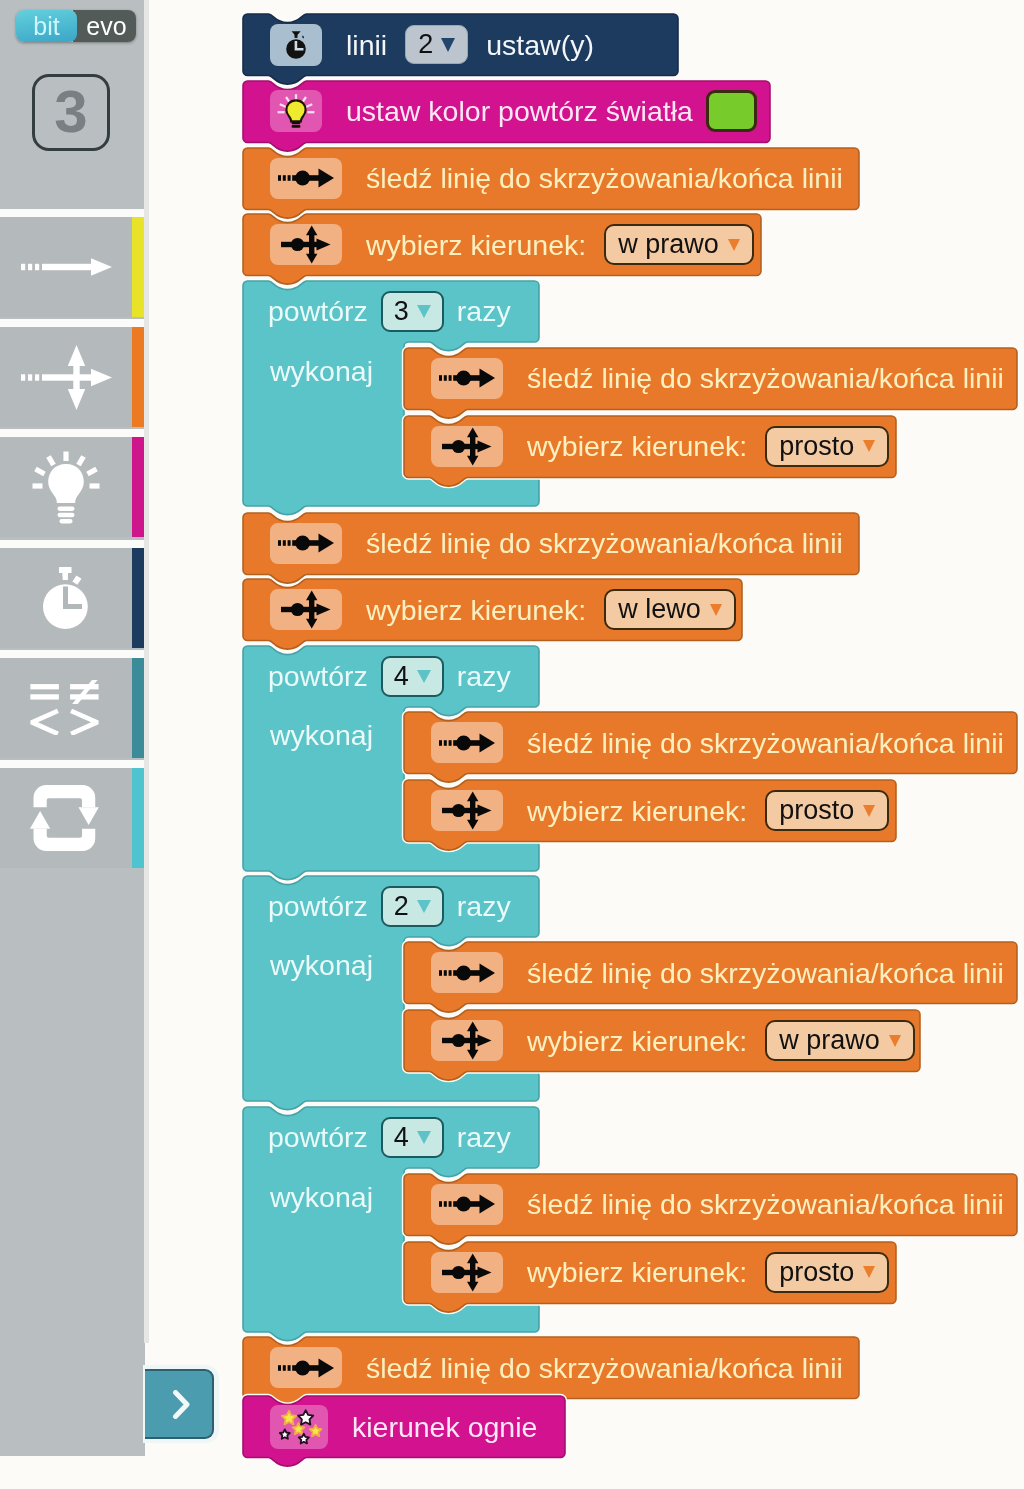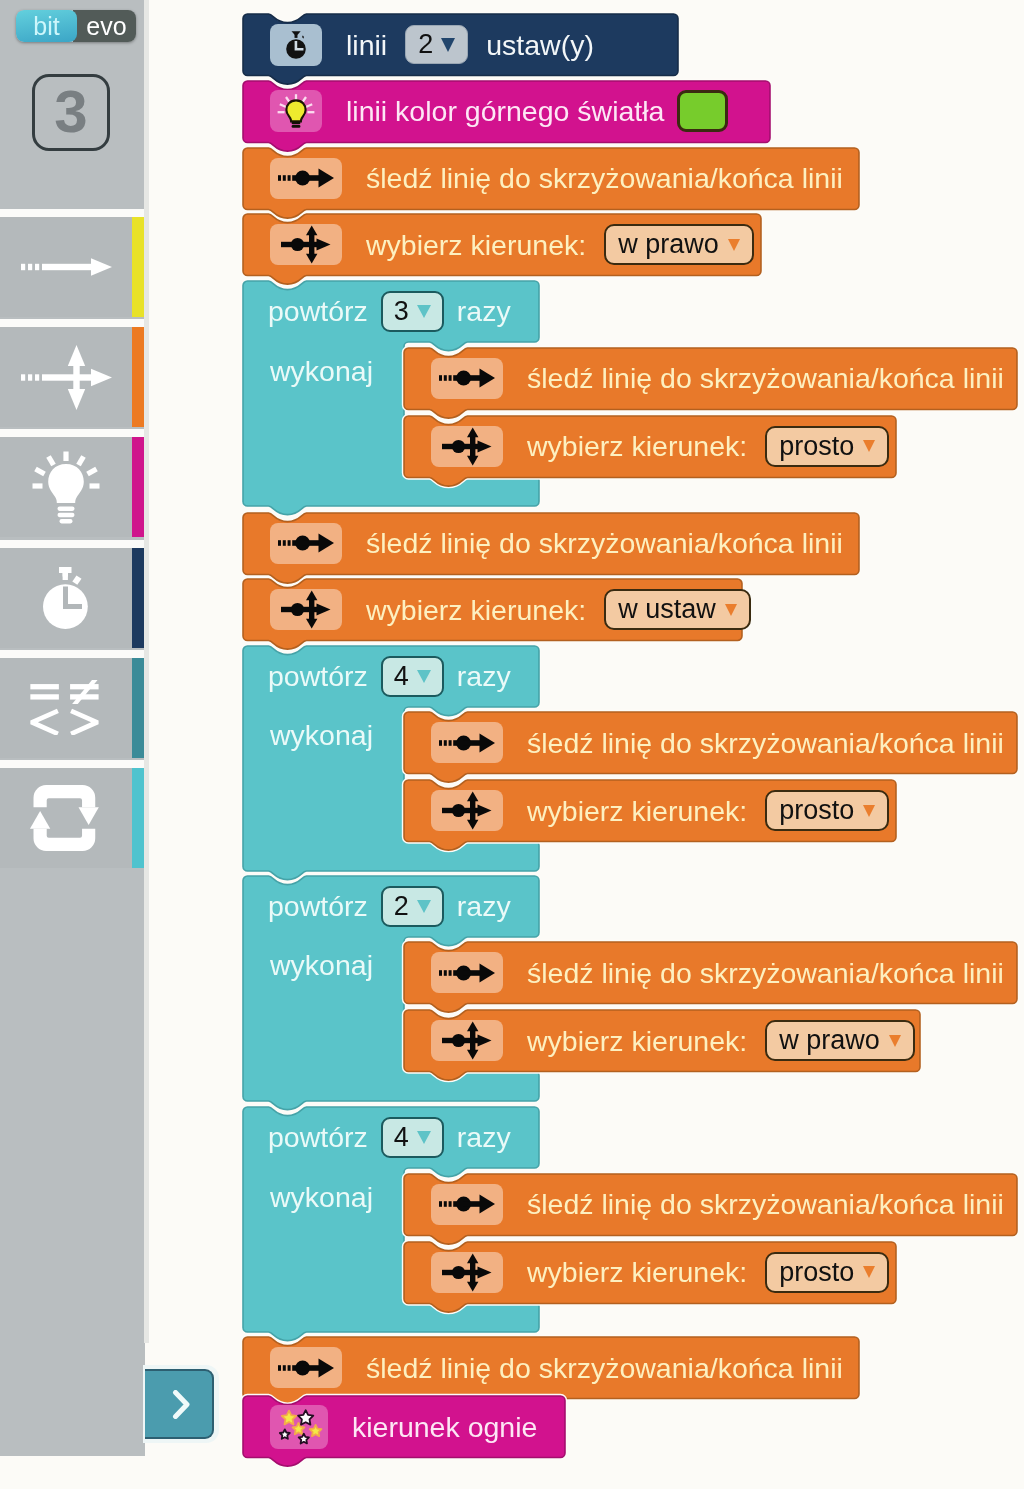--- a/index.html
+++ b/index.html
@@ -203,21 +203,21 @@
   <line x1="36.2" y1="11.2" x2="29.8" y2="14.0"></line>
   <line x1="1.6" y1="19.2" x2="8.6" y2="19.2"></line>
   <line x1="38.4" y1="19.2" x2="31.4" y2="19.2"></line>
  </g>
  <path d="M20 7.4 c-6.1 0 -9.6 4.6 -9.6 9.6 0 4.0 2.8 6.4 3.9 8.4 0.7 1.2 0.8 2.1 0.8 3.0 h9.8 c0-0.9 0.1-1.8 0.8-3.0 1.1-2.0 3.9-4.4 3.9-8.4 0-5.0 -3.5-9.6 -9.6-9.6 Z" fill="#eeea2e" stroke="#1d1405" stroke-width="2.1"></path>
  <rect x="15.6" y="28.6" width="8.8" height="2.7" rx="1.2" fill="#120e04"></rect>
  <rect x="15.6" y="32.1" width="8.8" height="2.7" rx="1.2" fill="#120e04"></rect>
 </svg>
         </div>
  <div class="row" style="left:103.0px;top:0;height:61.5px;gap:18px">
-  <span class="txt" style="color:#fde7f5">linii kolor górnego światła</span>
+  <span class="txt" style="color:#fde7f5">ustaw kolor powtórz światła</span>
   <span class="swatch" style="width:51px;height:42px;margin-left:-5px;background:#77cc2c;border:3px solid #3a2b10"></span>
  </div>
 </div>
 <div class="blk" style="left:243.0px;top:147.5px;z-index:12">
  <svg width="624.0" height="78.1" viewBox="0 0 624.0 78.1">
           <path d="M 0 4.5 A 4.5 4.5 0 0 1 4.5 0 L 25.5 0 C 30.50 0.30, 31.90 8.60, 44.50 8.60 C 57.10 8.60, 58.50 0.30, 63.50 0.00 L 611.5 0 A 4.5 4.5 0 0 1 616.0 4.5 L 616.0 57.0 A 4.5 4.5 0 0 1 611.5 61.5 L 63.5 61.5 C 58.50 61.80, 57.10 70.10, 44.50 70.10 C 31.90 70.10, 30.50 61.80, 25.50 61.50 L 4.5 61.5 A 4.5 4.5 0 0 1 0 57.0 Z" fill="none" stroke="#fdfcf8" stroke-width="4.4"></path>
           <path d="M 0 4.5 A 4.5 4.5 0 0 1 4.5 0 L 25.5 0 C 30.50 0.30, 31.90 8.60, 44.50 8.60 C 57.10 8.60, 58.50 0.30, 63.50 0.00 L 611.5 0 A 4.5 4.5 0 0 1 616.0 4.5 L 616.0 57.0 A 4.5 4.5 0 0 1 611.5 61.5 L 63.5 61.5 C 58.50 61.80, 57.10 70.10, 44.50 70.10 C 31.90 70.10, 30.50 61.80, 25.50 61.50 L 4.5 61.5 A 4.5 4.5 0 0 1 0 57.0 Z" fill="#e8792a" stroke="#b3601f" stroke-width="1.6"></path>
         </svg>
  <div class="icobox" style="position:absolute;left:27.0px;top:10.2px;width:72.0px;height:41.0px;background:#f2b183">
           <svg width="56" height="24" viewBox="0 0 56 24">
@@ -363,21 +363,21 @@
   <path d="M35.5 13.4 L49.5 19.5 L35.5 25.6 Z"></path>
   <rect x="28.0" y="6.5" width="5.4" height="26"></rect>
   <path d="M25.0 10.2 L30.7 0.5 L36.4 10.2 Z"></path>
   <path d="M25.0 28.8 L30.7 38.5 L36.4 28.8 Z"></path>
  </g>
 </svg>
         </div>
  <div class="row" style="left:123.0px;top:0;height:61.5px;gap:18px">
   <span class="txt" style="color:#fdf0c0">wybierz kierunek:</span>
   <span class="selfield" style="height:41px;padding:0 12px;background:#f3caa2;border:2.6px solid #3a2b10">
-            <span class="sv">w ustaw</span>
+            <span class="sv">w lewo</span>
             <span class="tri" style="border-left-width:6.5px;border-right-width:6.5px;border-top:12px solid #ea7e2d"></span>
           </span>
  </div>
 </div>
 <div class="blk" style="left:243.0px;top:645.5px;z-index:17">
  <svg width="304.0" height="241.6" viewBox="0 0 304.0 241.6">
           <path d="M 0 4.5 A 4.5 4.5 0 0 1 4.5 0 L 25.5 0 C 30.50 0.30, 31.90 8.60, 44.50 8.60 C 57.10 8.60, 58.50 0.30, 63.50 0.00 L 291.5 0 A 4.5 4.5 0 0 1 296.0 4.5 L 296.0 56.5 A 4.5 4.5 0 0 1 291.5 61.0 L 224.5 61.0 C 219.50 61.30, 218.10 69.60, 205.50 69.60 C 192.90 69.60, 191.50 61.30, 186.50 61.00 L 165.5 61.0 A 4.5 4.5 0 0 0 161.0 65.5 L 161.0 190.5 A 4.5 4.5 0 0 0 165.5 195.0 L 291.5 195.0 A 4.5 4.5 0 0 1 296.0 199.5 L 296.0 220.5 A 4.5 4.5 0 0 1 291.5 225.0 L 63.5 225.0 C 58.50 225.30, 57.10 233.60, 44.50 233.60 C 31.90 233.60, 30.50 225.30, 25.50 225.00 L 4.5 225.0 A 4.5 4.5 0 0 1 0 220.5 Z" fill="none" stroke="#fdfcf8" stroke-width="4.4"></path>
           <path d="M 0 4.5 A 4.5 4.5 0 0 1 4.5 0 L 25.5 0 C 30.50 0.30, 31.90 8.60, 44.50 8.60 C 57.10 8.60, 58.50 0.30, 63.50 0.00 L 291.5 0 A 4.5 4.5 0 0 1 296.0 4.5 L 296.0 56.5 A 4.5 4.5 0 0 1 291.5 61.0 L 224.5 61.0 C 219.50 61.30, 218.10 69.60, 205.50 69.60 C 192.90 69.60, 191.50 61.30, 186.50 61.00 L 165.5 61.0 A 4.5 4.5 0 0 0 161.0 65.5 L 161.0 190.5 A 4.5 4.5 0 0 0 165.5 195.0 L 291.5 195.0 A 4.5 4.5 0 0 1 296.0 199.5 L 296.0 220.5 A 4.5 4.5 0 0 1 291.5 225.0 L 63.5 225.0 C 58.50 225.30, 57.10 233.60, 44.50 233.60 C 31.90 233.60, 30.50 225.30, 25.50 225.00 L 4.5 225.0 A 4.5 4.5 0 0 1 0 220.5 Z" fill="#5ac4c9" stroke="#45a3a8" stroke-width="1.6"></path>
         </svg>
  <div class="row" style="left:25.0px;top:0;height:61.0px;gap:13px">

